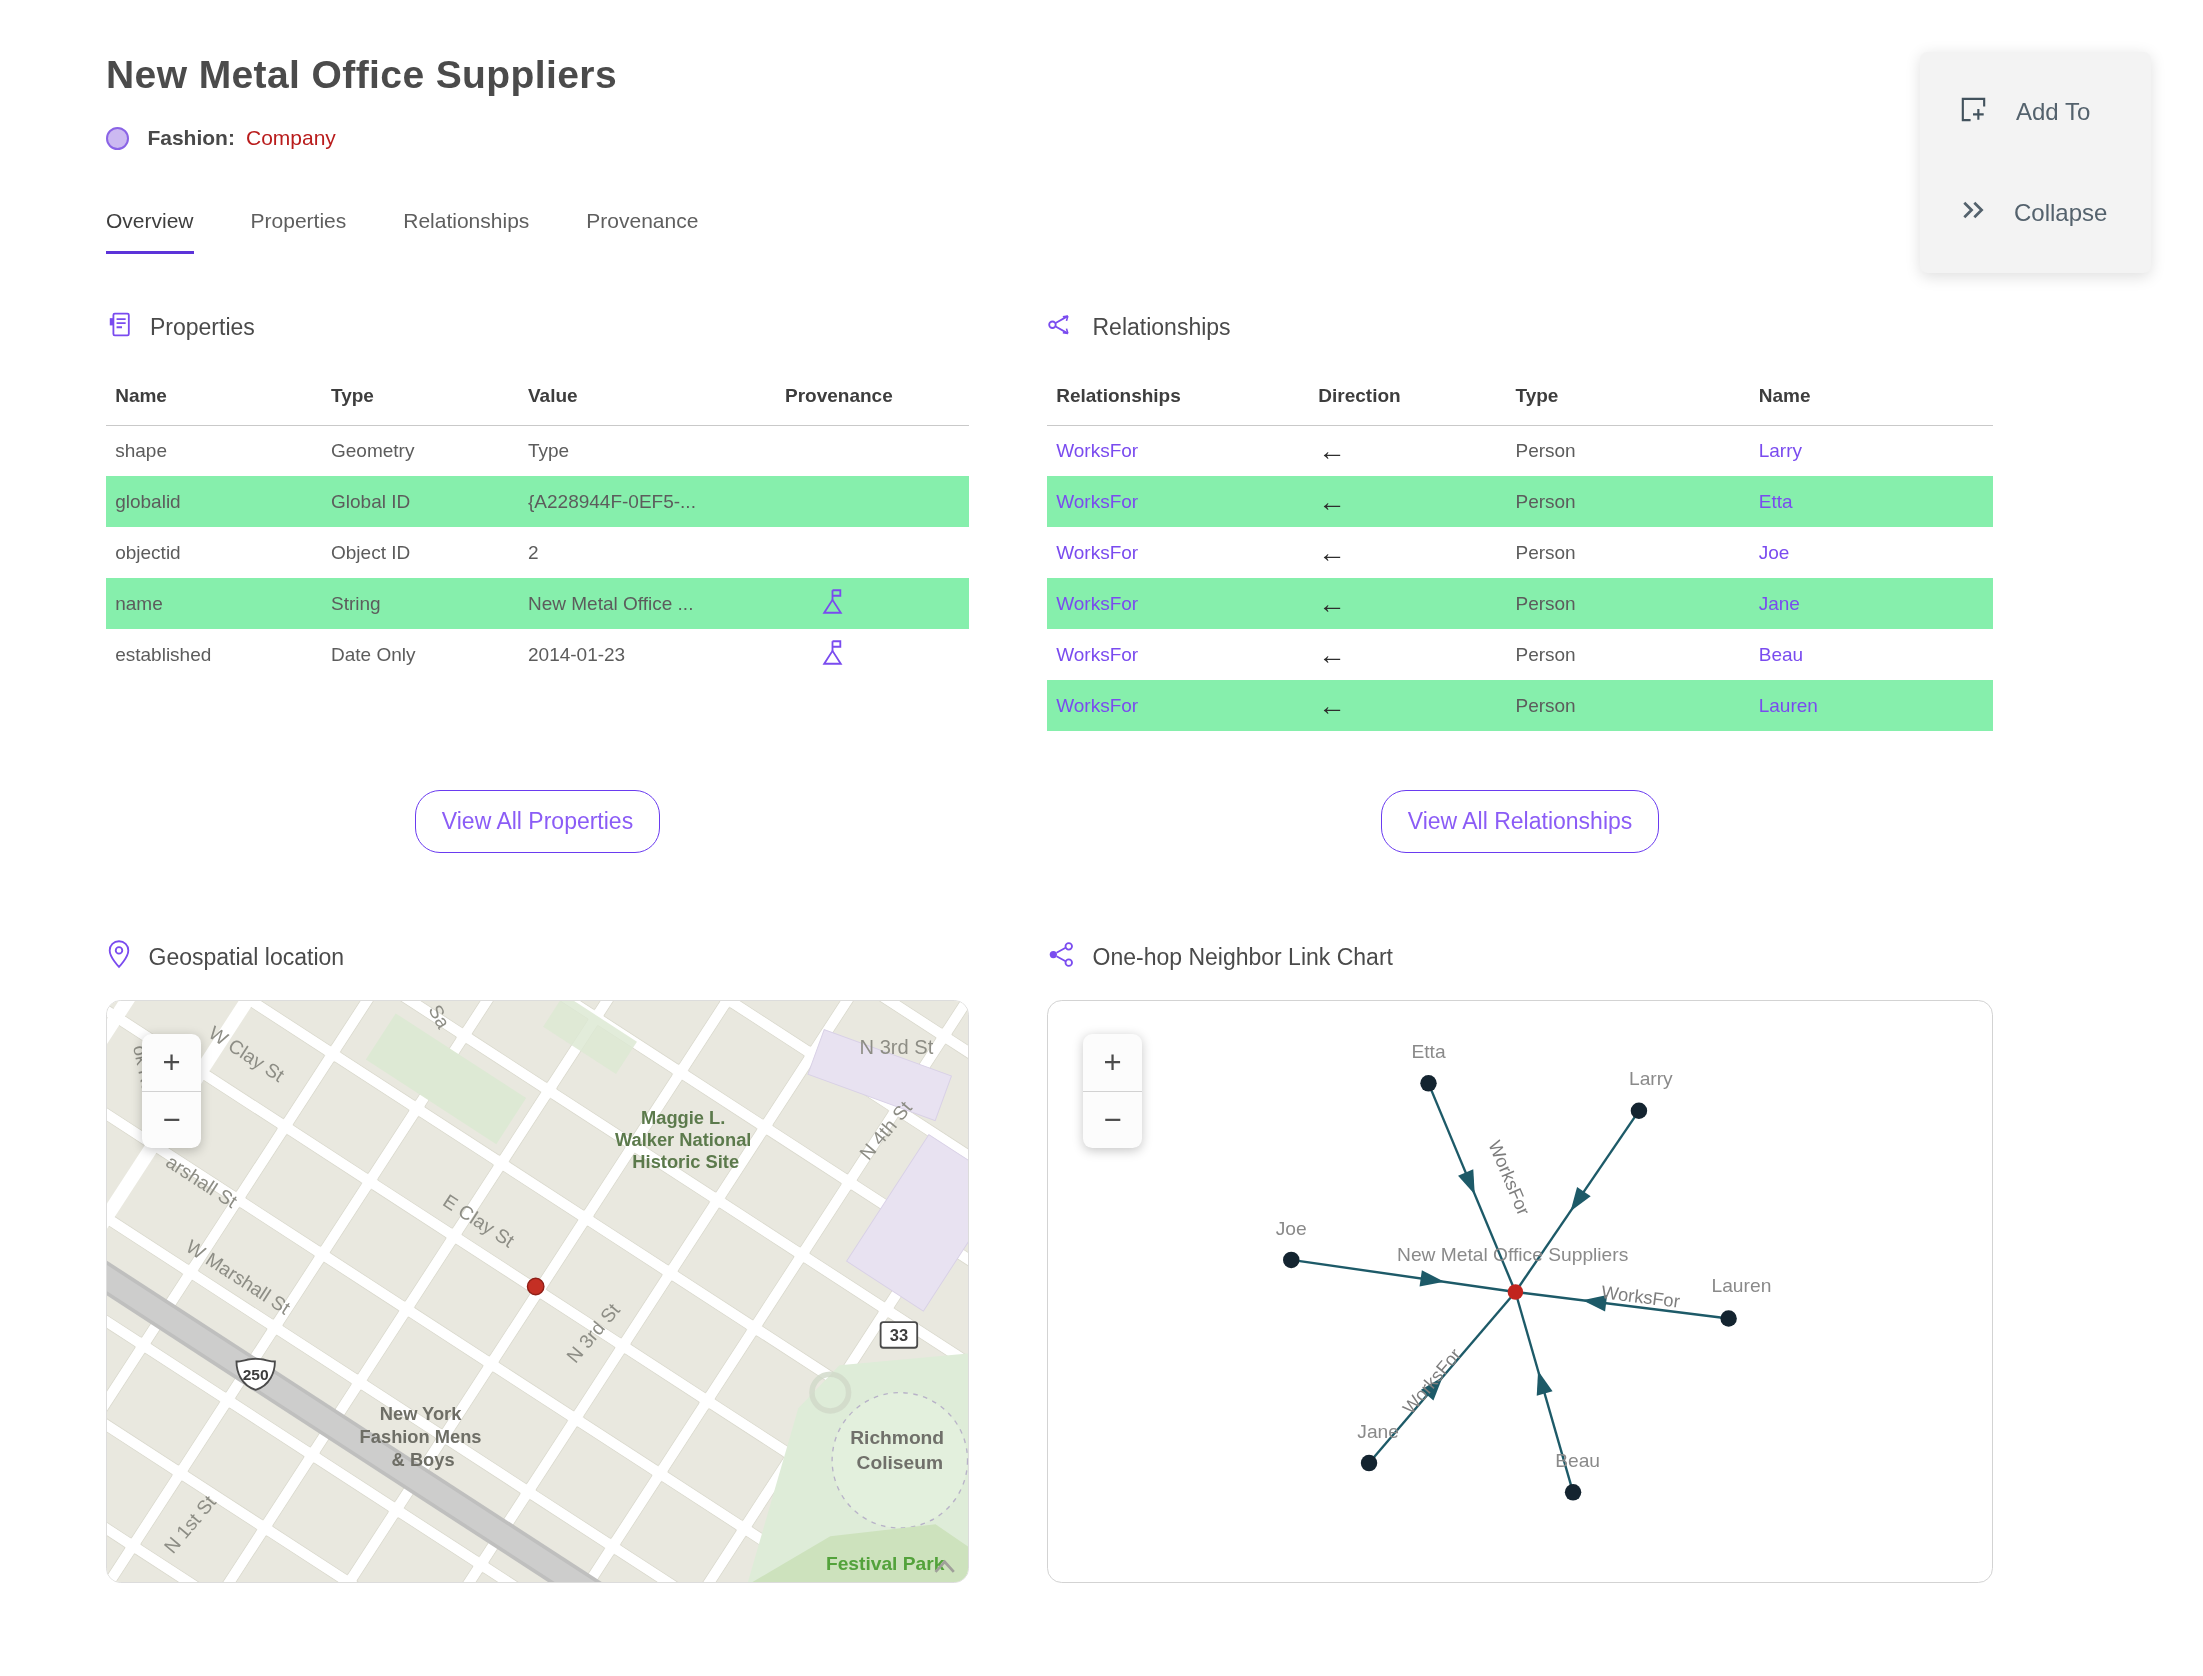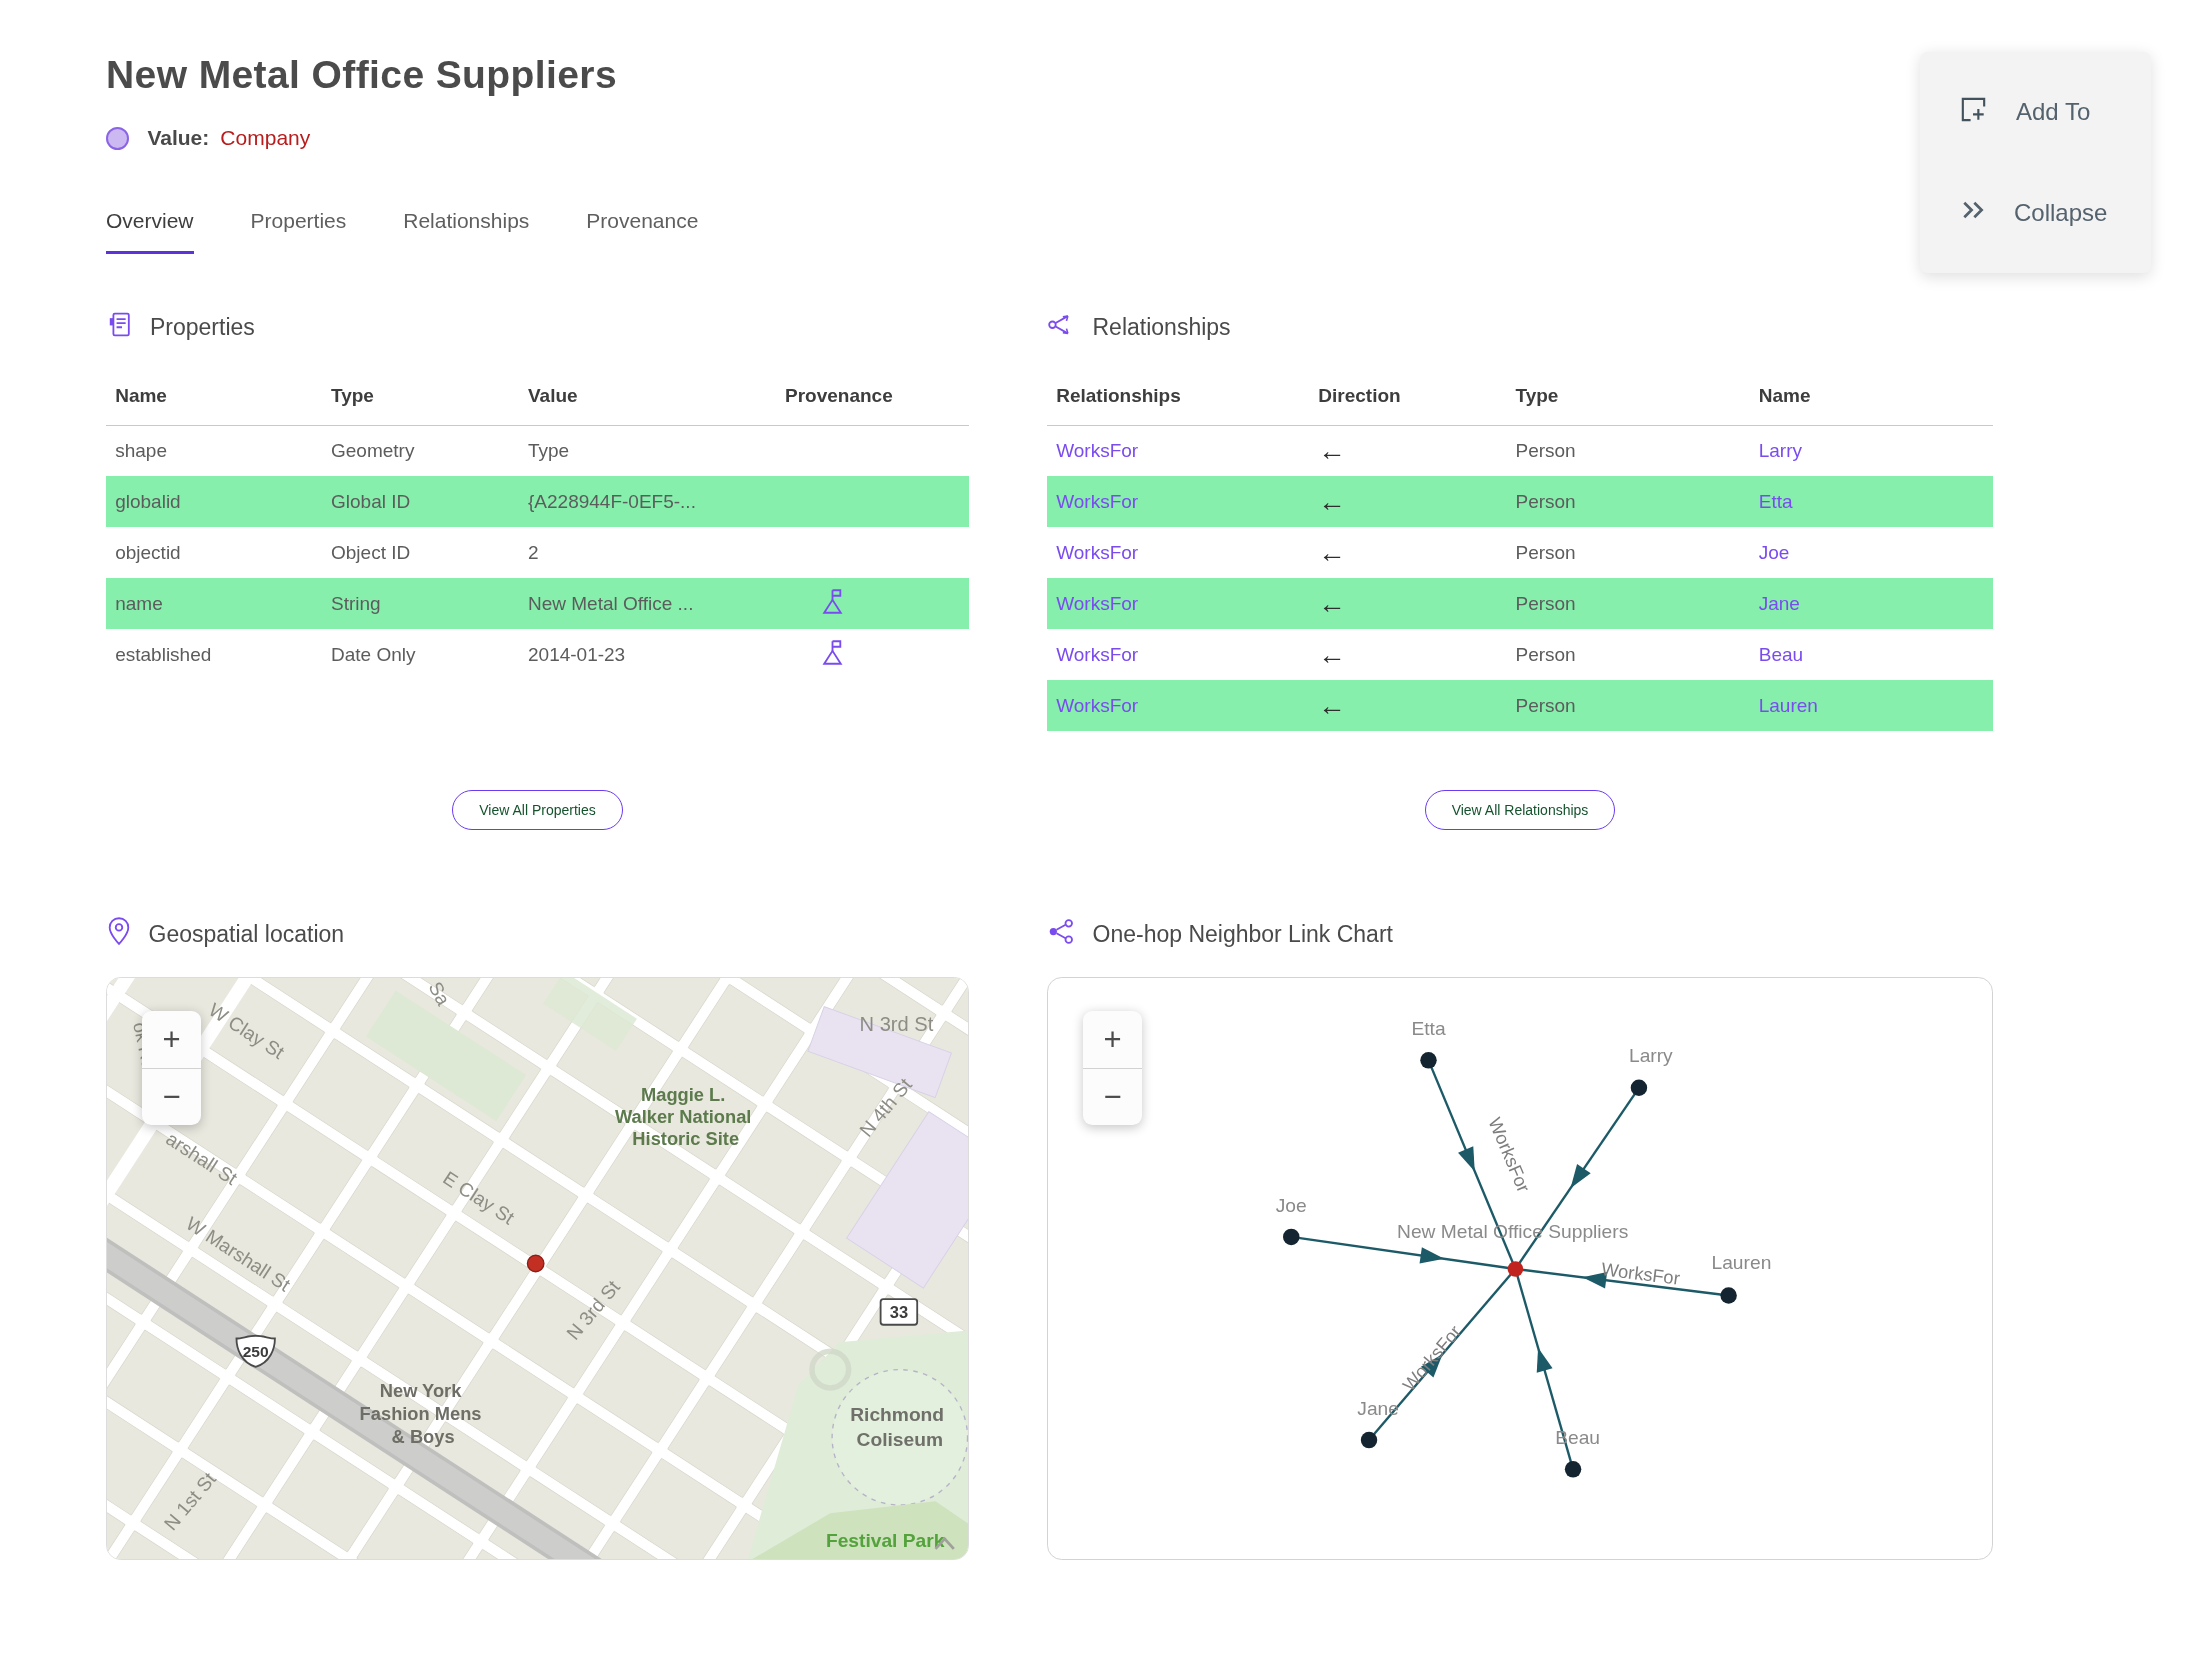--- a/index.html
+++ b/index.html
@@ -46,22 +46,22 @@
   td { font-size:19px; color:#5c5c5c; height:51px; vertical-align:middle; }
   tr.alt { background:#86efac; }
   .pad { padding-left:9.2px; }
   .link { color:#7a4bef; cursor:pointer; }
   .dir-arrow { font-size:27.5px; color:#2e2e2e; }
   .prov-cell { padding-left:35px; }
 
   .btn-row { text-align:center; }
   .btn-row.props { margin-top:110px; }
   .btn-row.rels  { margin-top:59px; }
-  .pill { display:inline-block; border:1.8px solid #6a3bf0; color:#14532d; background:#ffffff;
-          border-radius:25px; padding:11px 26px; font-size:14px; cursor:pointer; }
+  .pill { display:inline-block; border:1.8px solid #6a3bf0; color:#8b5cf6; background:#ffffff;
+          border-radius:25px; padding:17px 26px; font-size:23px; cursor:pointer; }
 
   .sub-header { margin-top:88px; }
 
   .card { position:relative; margin-top:26px; height:583px; border-radius:14.7px; overflow:hidden; }
   .map-card { width:863px; border:0.9px solid #dcdcdc; background:#f3f2ec; }
   .chart-card { width:946px; border:0.9px solid #d3d3d3; background:#ffffff; }
   .card svg.fill { display:block; width:100%; height:100%; }
 
   .zoomctl { position:absolute; top:33px; left:35px; width:59px; background:#fcfcfc;
              border-radius:9.2px; box-shadow:0 2.8px 11px rgba(0,0,0,0.22); overflow:hidden; }
@@ -97,21 +97,21 @@
           <path d="M19 6 l8 8 -8 8"></path>
         </svg>
       </span>
       <span>Collapse</span>
     </div>
   </div>
 
   <div class="title">New Metal Office Suppliers</div>
   <div class="entity-row">
     <span class="entity-dot"></span>
-    <span class="entity-label">Value:</span>
+    <span class="entity-label">Fashion:</span>
     <span class="entity-type">Company</span>
   </div>
 
   <div class="tabs">
     <div class="tab active">Overview</div>
     <div class="tab">Properties</div>
     <div class="tab">Relationships</div>
     <div class="tab">Provenance</div>
   </div>
 

